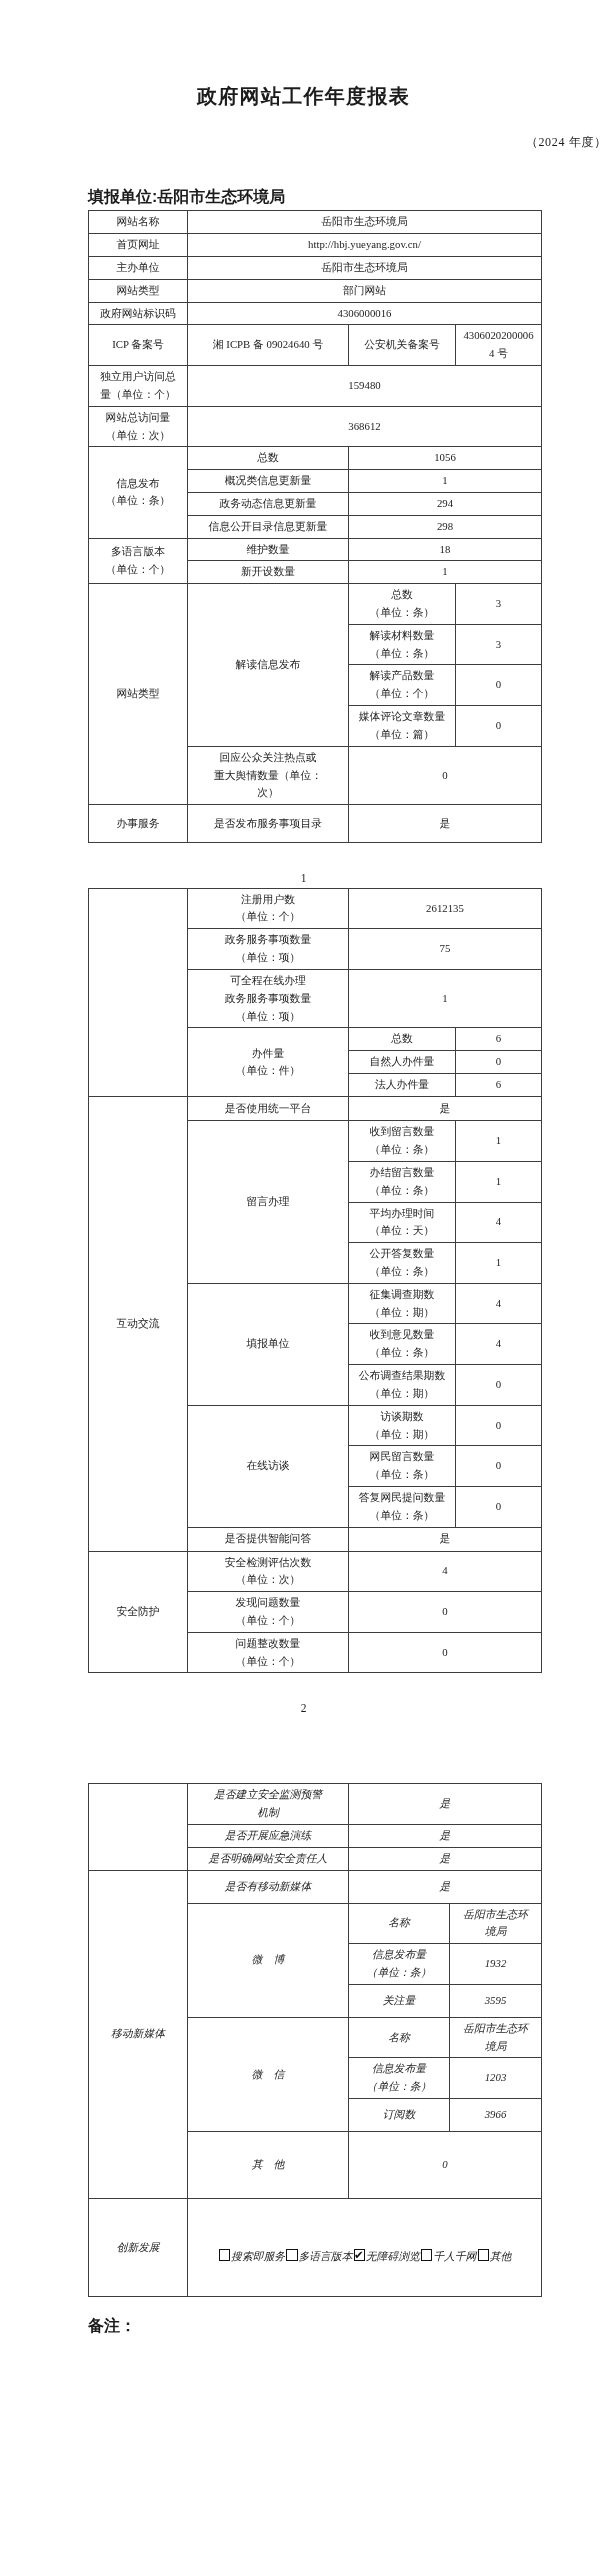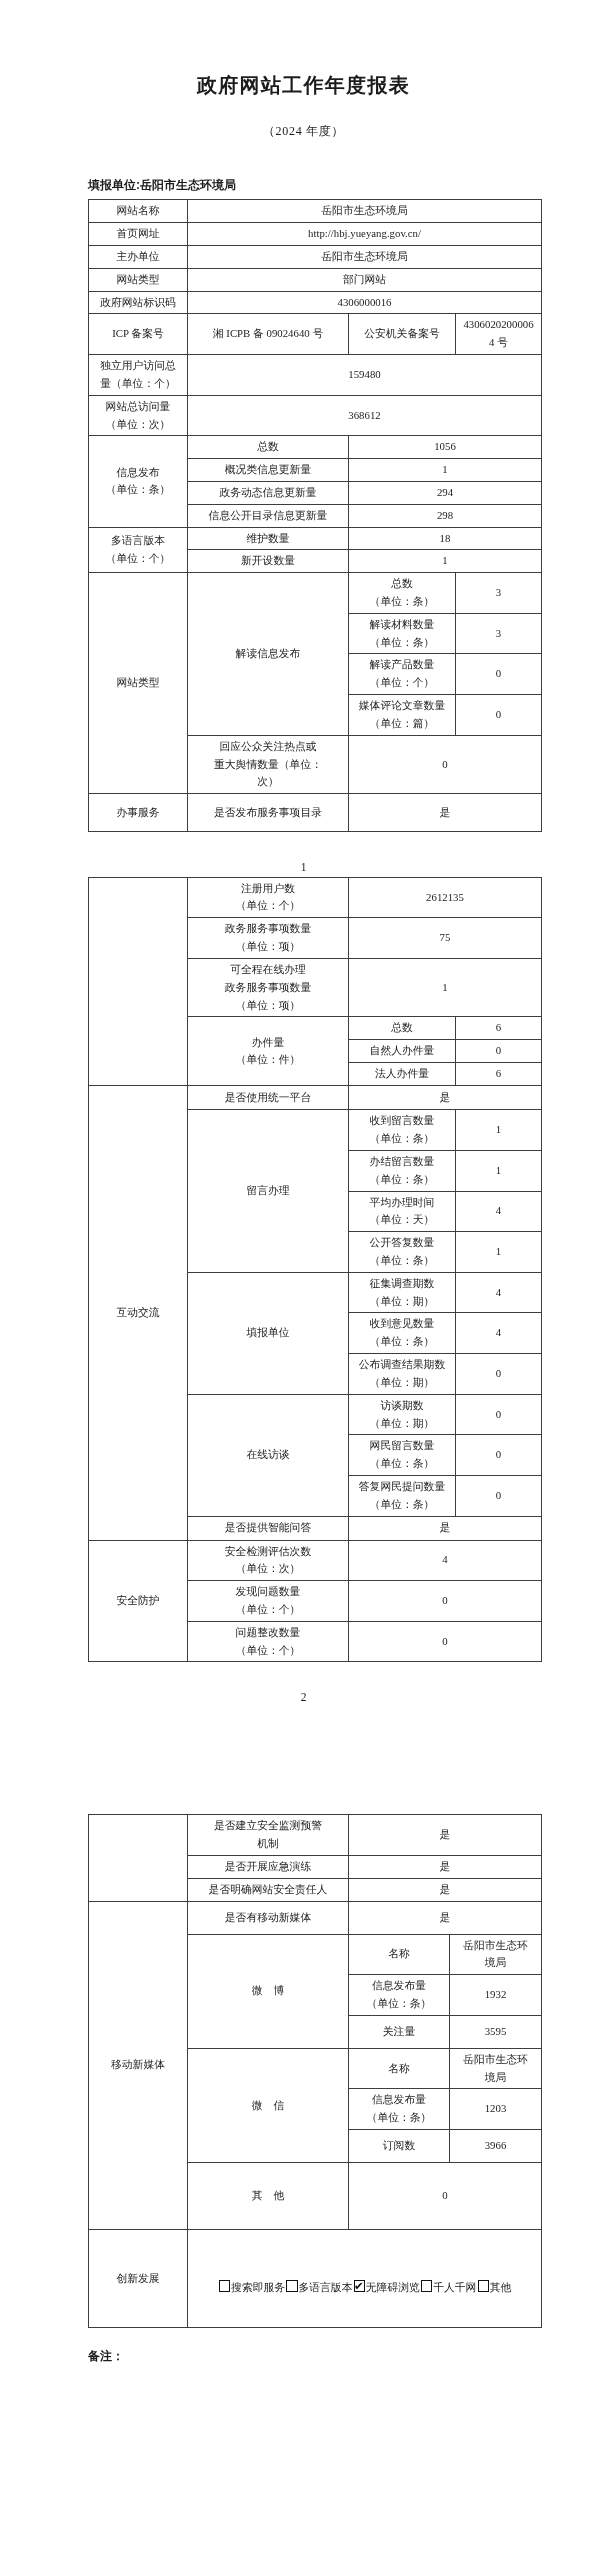--- a/index.html
+++ b/index.html
@@ -4,60 +4,60 @@
 <style>
   html,body{margin:0;padding:0;background:#ffffff;}
   body{
     width:607px;min-height:2576px;
     font-family:"Liberation Serif","DejaVu Serif",serif;
     color:#1c1c1c;
   }
   .page-wrap{padding-top:66px;}
   .doc-title{
     text-align:center;font-family:"Liberation Sans","DejaVu Sans",sans-serif;
-    font-weight:bold;font-size:20px;line-height:28px;letter-spacing:1.3px;margin:5px;
+    font-weight:bold;font-size:20px;line-height:28px;letter-spacing:1.3px;margin:16px;
   }
   .doc-subtitle{
-    text-align:center;font-size:12px;line-height:17.5px;margin:24px 0 0 0;letter-spacing:0.7px;
+    text-align:right;font-size:12px;line-height:17.5px;margin:24px 0 0 0;letter-spacing:0.7px;
   }
   .unit-line{
     margin:36px 0 0 88px;
     font-family:"Liberation Sans","DejaVu Sans",sans-serif;
-    font-weight:bold;font-size:12px;line-height:17.5px;
+    font-weight:bold;font-size:16px;line-height:17.5px;
   }
   table.report{
     border-collapse:collapse;table-layout:fixed;
     width:454px;margin-left:88px;
     border:1.3px solid #3d3d3d;
   }
   table.report td{
     border:0.7px solid #3d3d3d;
     text-align:center;vertical-align:middle;
     padding:2px 5.4px;font-size:10.8px;line-height:1.65;
     white-space:pre-line;word-break:break-word;
     color:#1c1c1c;
   }
   tr.sec td{border-top:1.3px solid #3d3d3d;}
   td.num{font-family:"Liberation Serif","DejaVu Serif",serif;}
   td.brk{word-break:break-all;margin-left:36px;}
   .t1{margin-top:5.4px;border-radius:7px;}
   .t2{}
-  .t3{margin-top:107px;}
+  .t3{margin-top:65px;font-style:italic;}
   
   tr.h30{height:20px} tr.h34{height:23px} tr.h36{height:24px}
   tr.h49{height:33px} tr.h53{height:36px} tr.h56{height:38px}
   tr.h72{height:49px} tr.h84{height:57px} tr.h100{height:67px}
   tr.h145{height:98px}
   .page-no{
     text-align:center;font-size:11.5px;line-height:17.5px;margin-top:27px;
   }
   .remark-line{
     margin:20px 0 0 88px;
     font-family:"Liberation Sans","DejaVu Sans",sans-serif;
-    font-weight:bold;font-size:12px;line-height:17.5px;
+    font-weight:bold;font-size:16px;line-height:17.5px;
   }
   
   .cb{
     display:inline-block;width:9.4px;height:9.4px;
     border:1.3px solid #111;vertical-align:-1.3px;margin:0 0.7px 0 1.3px;
     position:relative;background:#fff;
   }
   .cb.checked::after{
     content:"\2714";
     position:absolute;left:-0.7px;top:-4px;

